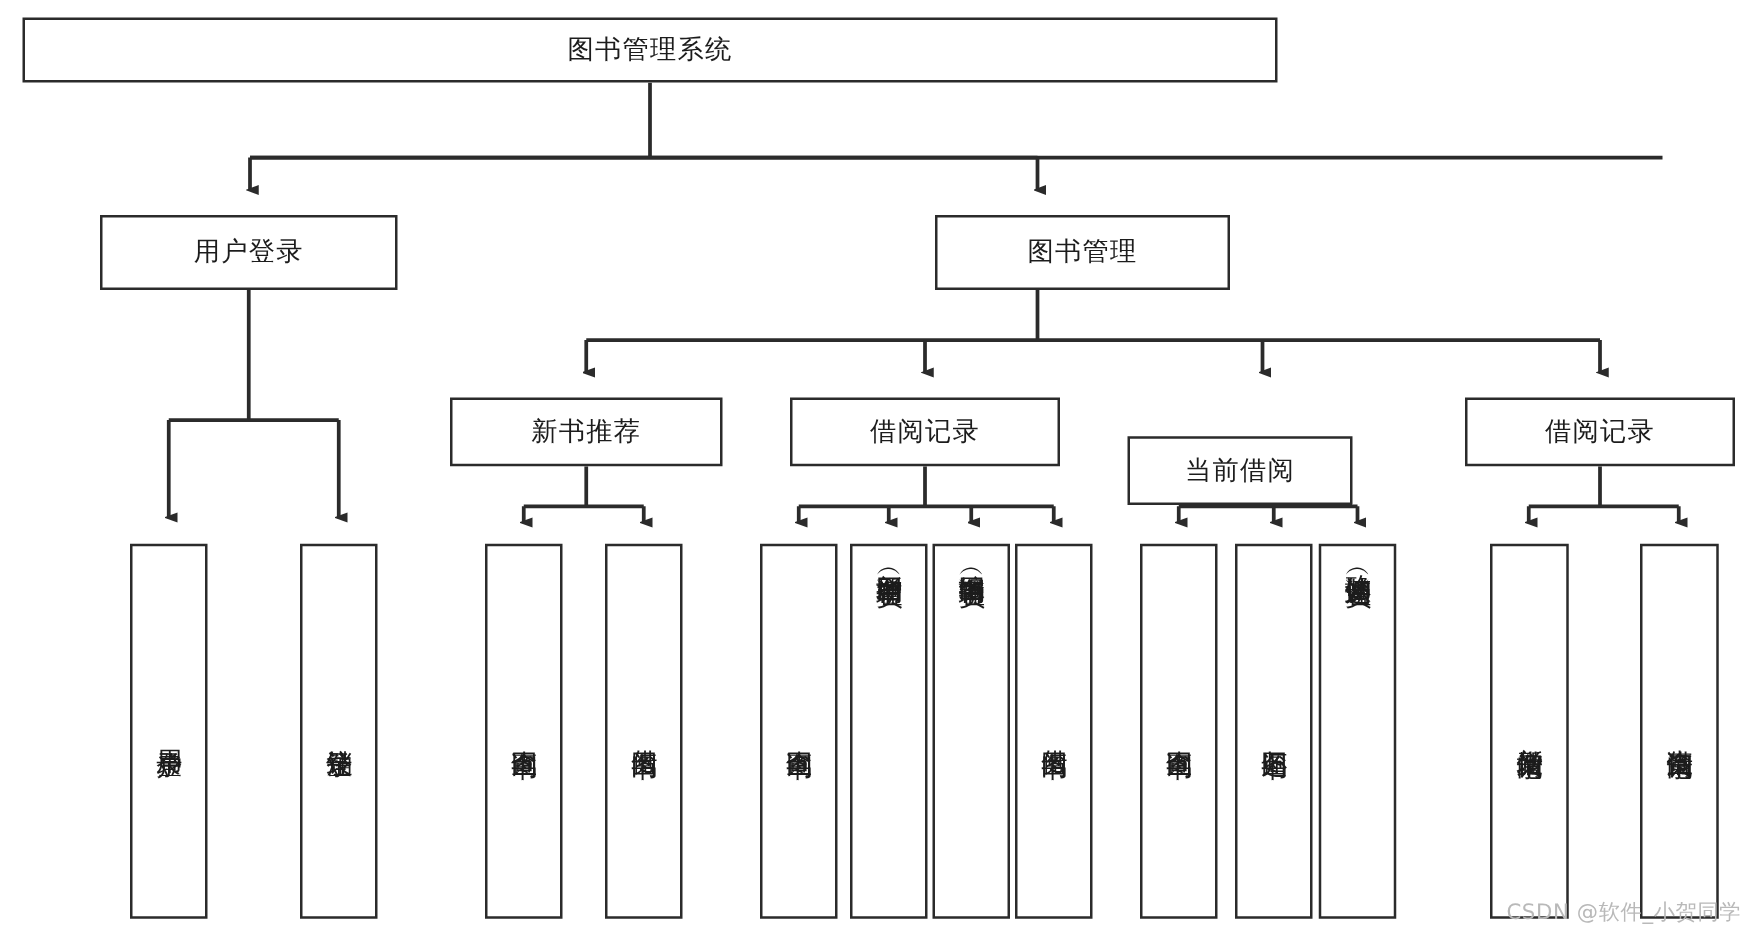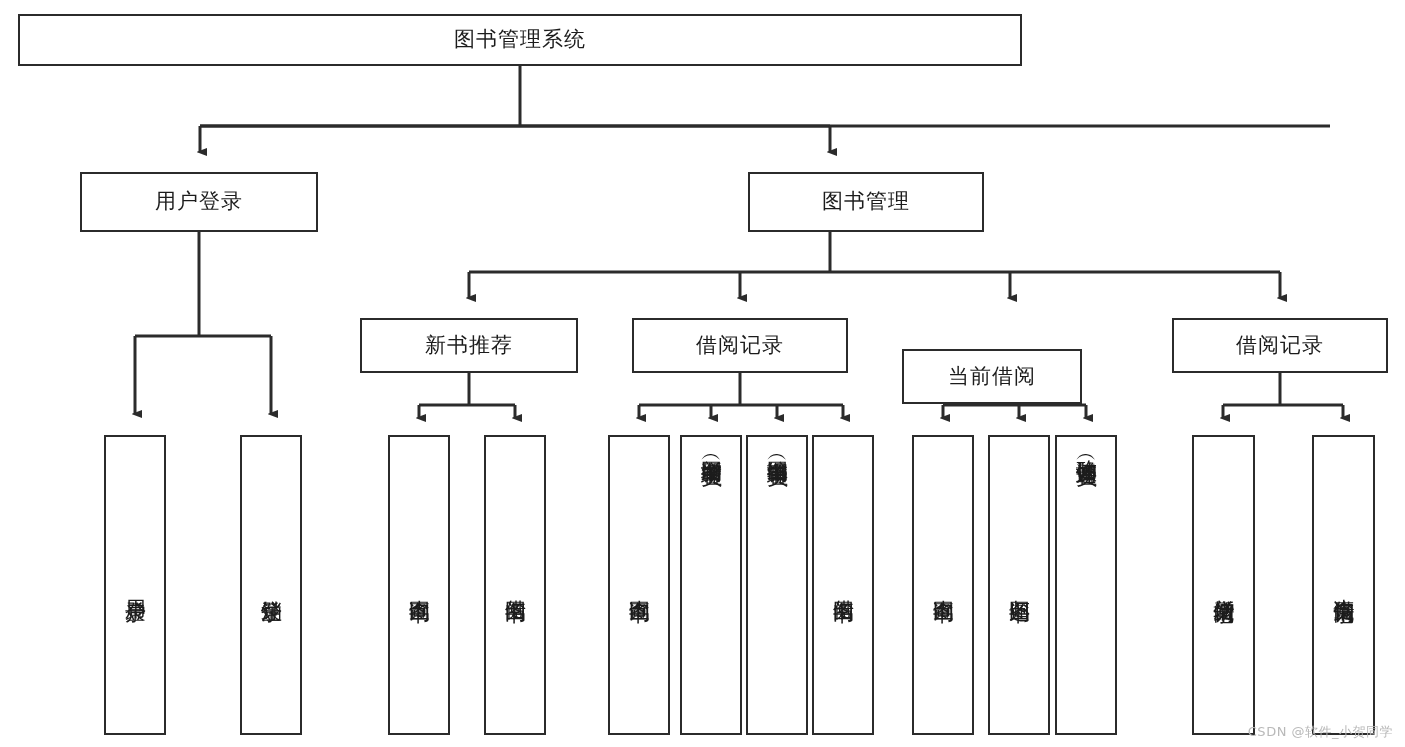--- a/index.html
+++ b/index.html
@@ -55,21 +55,21 @@
     white-space: nowrap;
   }
   .node-v.center-text {
     align-items: center;
     padding-top: 0;
   }
   .watermark {
     position: absolute;
     right: 12px;
     bottom: 6px;
-    font-size: 13px;
+    font-size: 17px;
     color: #b9b9b9;
     white-space: nowrap;
     letter-spacing: 0.5px;
   }
 </style>
 </head>
 <body>
 
 <div id="canvas">
 

